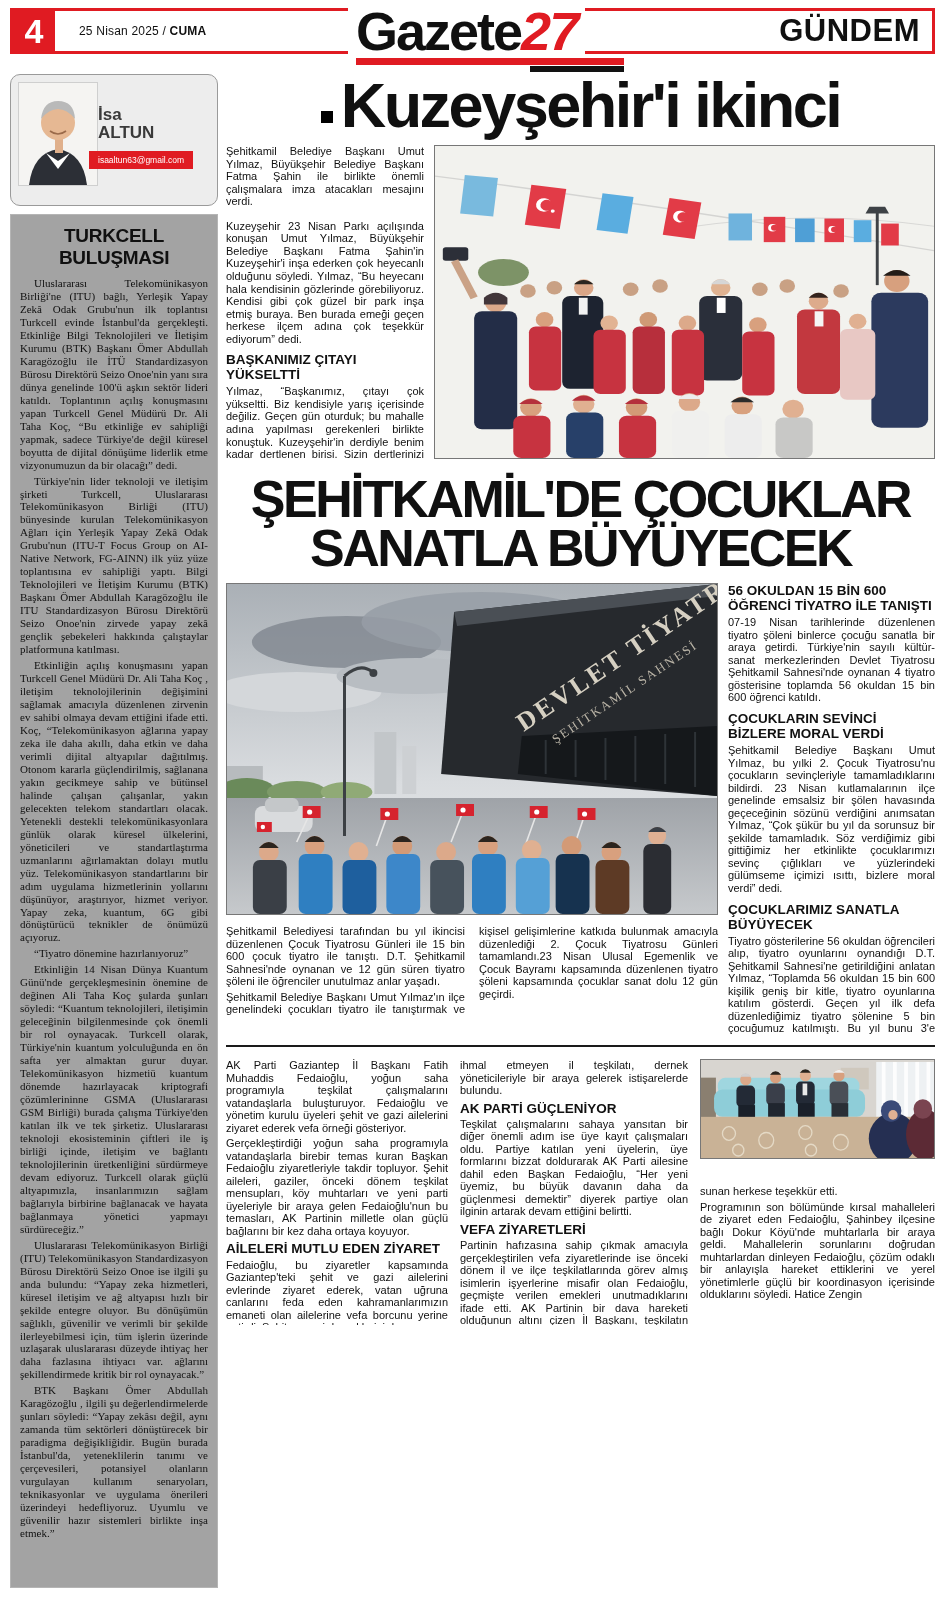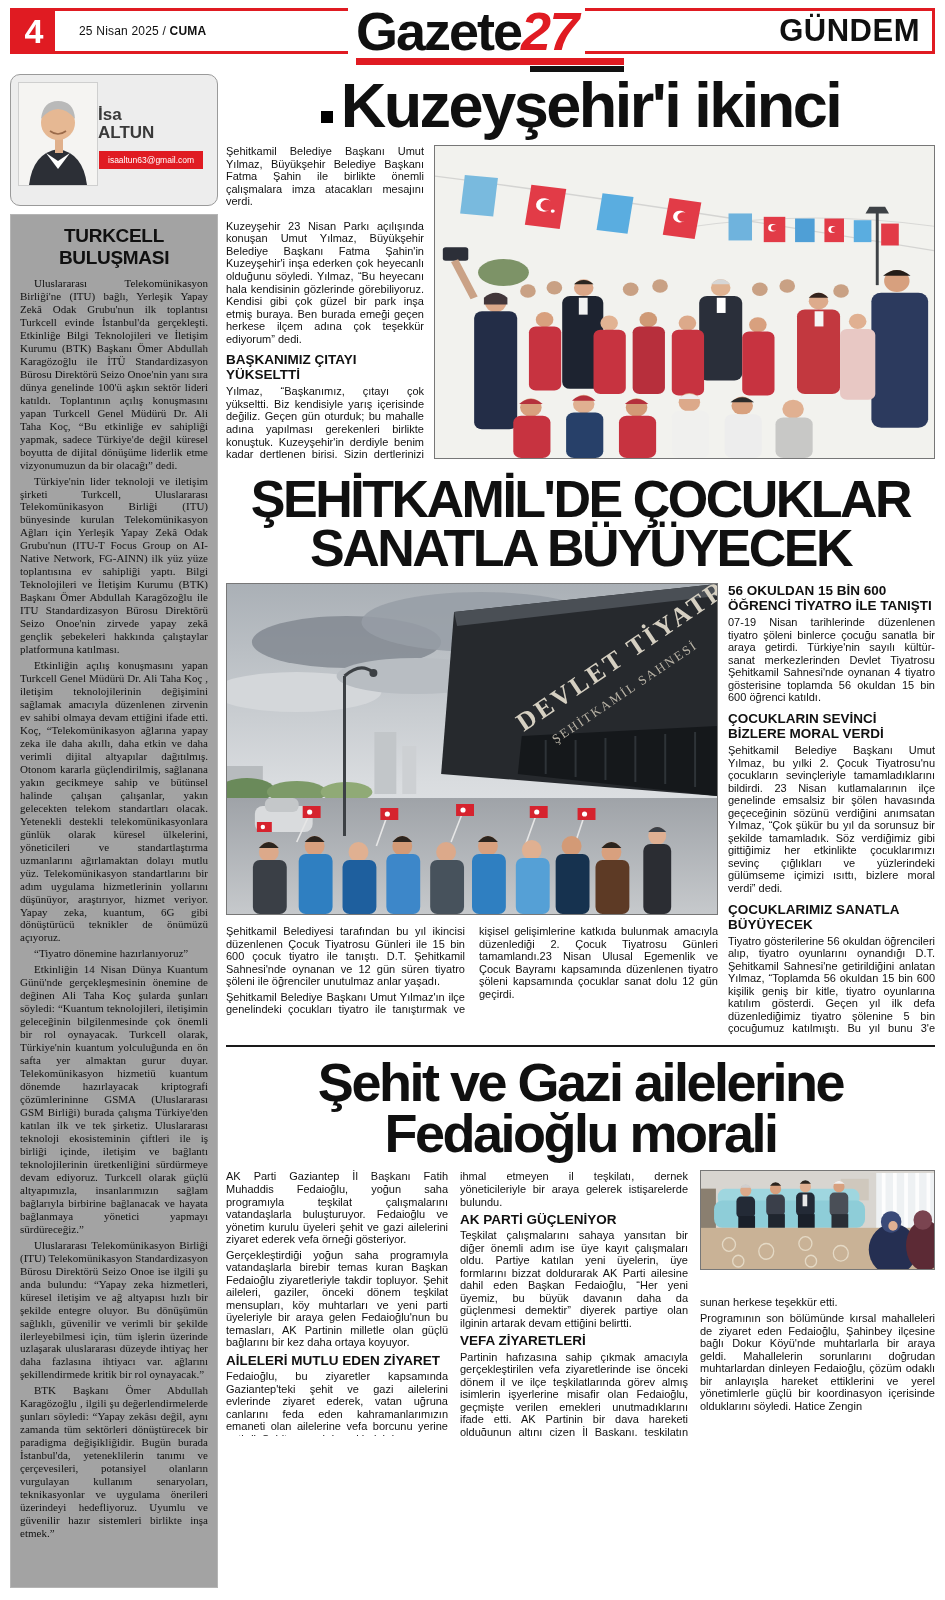--- a/index.html
+++ b/index.html
@@ -20,21 +20,21 @@
   .mast-tagbar{position:absolute;left:520px;top:58px;width:94px;height:6px;background:#121212;}
   
   .content{display:flex;gap:8px;margin:4px 10px 0;}
   .left-rail{width:208px;flex:0 0 208px;}
   .main{flex:1;min-width:0;}
   
   .author-card{border:1px solid #9a9a9a;border-radius:10px;background:#ededed;height:116px;
                padding:7px;display:flex;position:relative;}
   .author-photo{width:78px;height:102px;background:#fff;border:1px solid #cfcfcf;overflow:hidden;}
   .author-name{margin-top:24px;font-weight:800;font-size:17px;line-height:1.05;color:#3a3a3a;}
-  .author-email{position:absolute;left:88px;top:76px;background:#e01b22;color:#fff;font-size:8.5px;
+  .author-email{position:absolute;left:78px;top:76px;background:#e01b22;color:#fff;font-size:8.5px;
                 padding:4px 9px;white-space:nowrap;}
   .col-box{border:1px solid #b5b5b5;margin-top:8px;background:#a3a3a3;padding:8px 9px;
            height:1356px;overflow:hidden;}
   .col-title{text-align:center;font-weight:800;font-size:19px;margin:2px 0 8px;letter-spacing:-.3px;}
   .col-box p{font-family:"Liberation Serif",serif;font-size:11px;line-height:1.18;text-align:justify;
              text-indent:14px;margin:0 0 3px;}
   
   .h1,.h2,.h3{font-weight:800;text-align:center;letter-spacing:-2.5px;line-height:.94;margin:0;}
   .h1{font-size:63px;margin-top:2px;}
   .h2{font-size:52px;margin-top:16px;}
@@ -362,24 +362,20 @@
           <div class="sub" style="margin-top:0">56 OKULDAN 15 BİN 600 ÖĞRENCİ TİYATRO İLE TANIŞTI</div>
           <p>07-19 Nisan tarihlerinde düzenlenen tiyatro şöleni binlerce çocuğu sanatla bir araya getirdi. Türkiye'nin sayılı kültür-sanat merkezlerinden Devlet Tiyatrosu Şehitkamil Sahnesi'nde oynanan 4 tiyatro gösterisine toplamda 56 okuldan 15 bin 600 öğrenci katıldı.</p>
           <div class="sub">ÇOCUKLARIN SEVİNCİ BİZLERE MORAL VERDİ</div>
           <p>Şehitkamil Belediye Başkanı Umut Yılmaz, bu yılki 2. Çocuk Tiyatrosu'nu çocukların sevinçleriyle tamamladıklarını bildirdi. 23 Nisan kutlamalarının ilçe genelinde emsalsiz bir şölen havasında geçeceğinin sözünü verdiğini anımsatan Yılmaz, “Çok şükür bu yıl da sorunsuz bir şekilde tamamladık. Söz verdiğimiz gibi gittiğimiz her etkinlikte çocuklarımızı sevinç çığlıkları ve yüzlerindeki gülümseme içimizi ısıttı, bizlere moral verdi” dedi.</p>
           <div class="sub">ÇOCUKLARIMIZ SANATLA BÜYÜYECEK</div>
           <p>Tiyatro gösterilerine 56 okuldan öğrencileri alıp, tiyatro oyunlarını oynandığı D.T. Şehitkamil Sahnesi'ne getirildiğini anlatan Yılmaz, “Toplamda 56 okuldan 15 bin 600 kişilik geniş bir kitle, tiyatro oyunlarına katılım gösterdi. Geçen yıl ilk defa düzenlediğimiz tiyatro şölenine 5 bin çocuğumuz katılmıştı. Bu yıl bunu 3'e katladık. İnşallah önümüzdeki yıl bu sayıyı daha da artırarak, çocuklarımızın sanatla iç içe olmasını sağlamaya devam edeceğiz” diye konuştu. Haber Merkezi</p>
         </div>
       </div>
 
       <hr class="rule">
-      <h2 class="h3">
-        <span>Şehit ve Gazi ailelerine</span><br>
-        <span>Fedaioğlu morali</span>
-      </h2>
 
       <div class="a3 body-txt">
         <div class="a3-col1">
           <p>AK Parti Gaziantep İl Başkanı Fatih Muhaddis Fedaioğlu, yoğun saha programıyla teşkilat çalışmalarını vatandaşlarla buluşturuyor. Fedaioğlu ve yönetim kurulu üyeleri şehit ve gazi ailelerini ziyaret ederek vefa örneği gösteriyor.</p>
           <p>Gerçekleştirdiği yoğun saha programıyla vatandaşlarla birebir temas kuran Başkan Fedaioğlu ziyaretleriyle takdir topluyor. Şehit aileleri, gaziler, önceki dönem teşkilat mensupları, köy muhtarları ve yeni parti üyeleriyle bir araya gelen Fedaioğlu'nun bu temasları, AK Partinin milletle olan güçlü bağlarını bir kez daha ortaya koyuyor.</p>
           <div class="sub">AİLELERİ MUTLU EDEN ZİYARET</div>
           <p>Fedaioğlu, bu ziyaretler kapsamında Gaziantep'teki şehit ve gazi ailelerini evlerinde ziyaret ederek, vatan uğruna canlarını feda eden kahramanlarımızın emaneti olan ailelerine vefa borcunu yerine getirdi. Şehit ve gazi derneklerini de</p>
         </div>
         <div class="a3-col2">
           <p>ihmal etmeyen il teşkilatı, dernek yöneticileriyle bir araya gelerek istişarelerde bulundu.</p>

